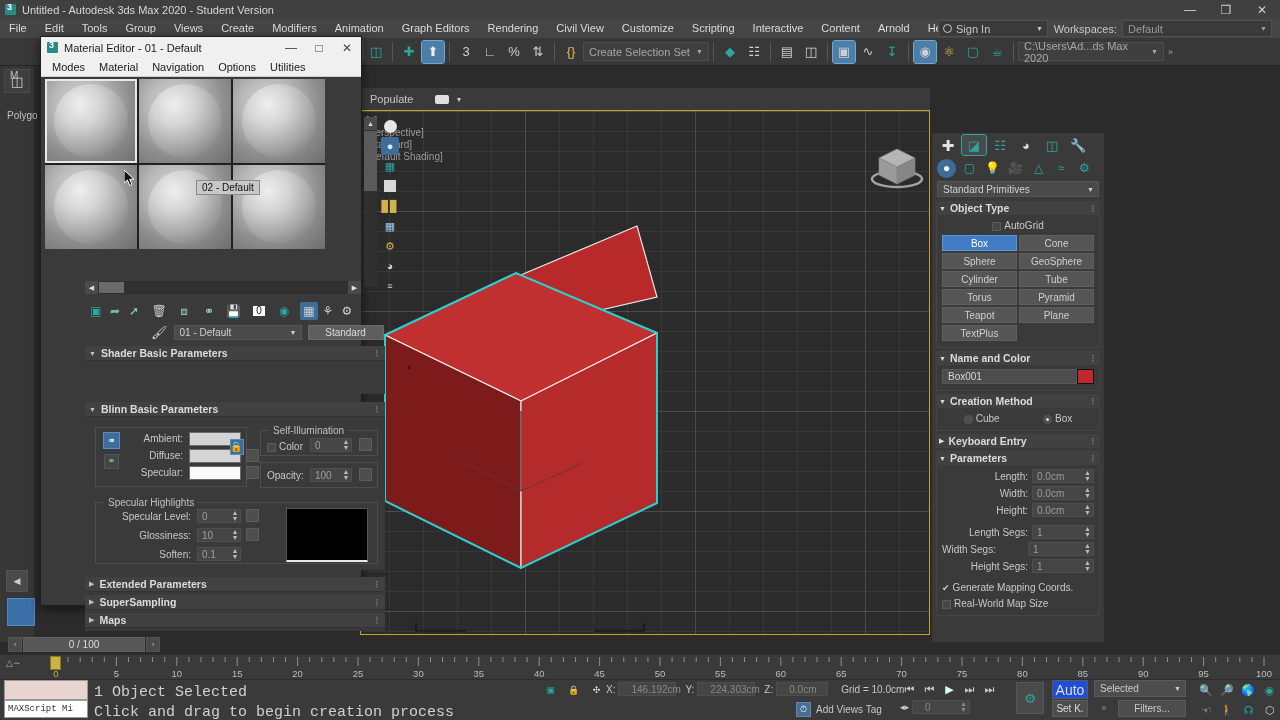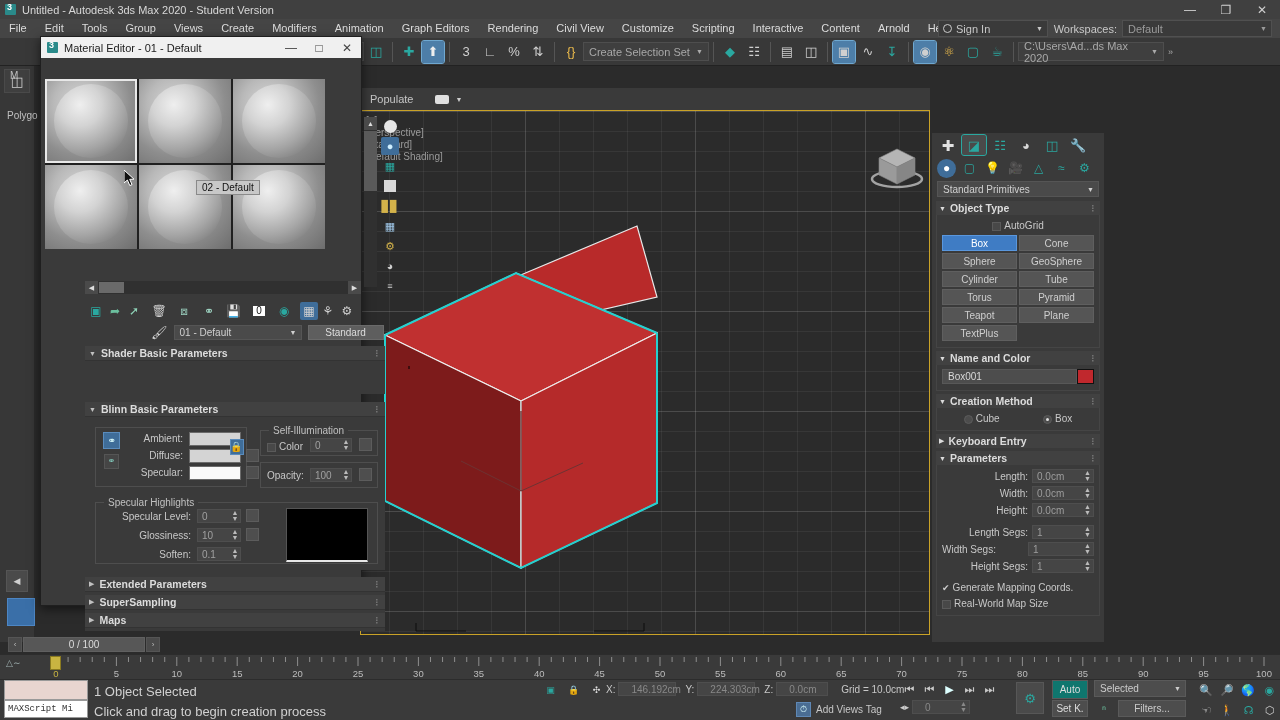--- a/index.html
+++ b/index.html
@@ -118,21 +118,21 @@
   .radio.on:after{content:"";position:absolute;left:2px;top:2px;width:3px;height:3px;border-radius:50%;background:#ddd;}
   
   #timeslider{position:absolute;left:8px;top:636px;width:240px;height:16px;display:flex;align-items:center;}
   #timeslider .ab{width:14px;height:15px;background:#4a4a4a;border:1px solid #555;display:flex;align-items:center;justify-content:center;font-size:8px;color:#bbb;}
   #timeslider .fld{width:122px;height:15px;background:#575757;border:1px solid #606060;font-size:10px;color:#ddd;display:flex;align-items:center;justify-content:center;margin:0 1px;}
   #track{position:absolute;left:0;top:654px;width:1280px;height:26px;background:#3a3a3a;border-top:1px solid #2c2c2c;border-bottom:1px solid #2c2c2c;}
   #trackTicks{position:absolute;left:0;top:0;width:100%;height:26px;}
   #statusBar{position:absolute;left:0;top:680px;width:1280px;height:40px;background:#3a3a3a;}
   #mxPrompt{position:absolute;left:4px;top:680px;width:84px;height:20px;background:#e8d5d0;border:1px solid #999;}
   #mxLabel{position:absolute;left:4px;top:700px;width:84px;height:18px;background:#fff;border:1px solid #999;font-size:9px;color:#333;display:flex;align-items:center;padding-left:3px;font-family:"Liberation Mono","DejaVu Sans Mono",monospace;}
-  .stxt{position:absolute;font-size:13px;color:#d0d0d0;}
+  .stxt{position:absolute;font-size:15px;color:#d0d0d0;font-family:Liberation Mono, monospace;}
   .coordfld{height:14px;background:#454545;border:1px solid #4e4e4e;font-size:10px;color:#888;display:flex;align-items:center;padding-left:12px;}
   .pbtn{width:17px;height:17px;display:flex;align-items:center;justify-content:center;font-size:9px;color:#ddd;}
   .navbtn{width:19px;height:19px;display:flex;align-items:center;justify-content:center;}
 </style>
 </head>
 <body>
 
 <div id="titlebar">
   <div class="ticon"></div>
   <div class="ttext">Untitled - Autodesk 3ds Max 2020 - Student Version</div>
@@ -353,20 +353,27 @@
 <div id="matedit">
   <div id="meTitle">
     <div class="mi2"></div>
     <div class="t">Material Editor - 01 - Default</div>
     <div class="wb">
       <span>—</span>
       <span>□</span>
       <span>✕</span>
     </div>
   </div>
+  <div id="meMenu">
+      <div class="mm">Modes</div>
+      <div class="mm">Material</div>
+      <div class="mm">Navigation</div>
+      <div class="mm">Options</div>
+      <div class="mm">Utilities</div>
+    </div>
 
   <div id="slots">
     <div class="slot sel">
         <div class="ball"></div>
       </div>
     <div class="slot">
         <div class="ball"></div>
       </div>
     <div class="slot">
         <div class="ball"></div>
@@ -915,21 +922,21 @@
   <span style="font-size:9px;color:#ccc">◂▸</span>
   <div class="coordfld" style="width:58px">
       <span>0</span>
       <span class="ud" style="margin-left:auto;width:11px;text-align:center;font-size:7px;line-height:6px">▲<br>▼</span>
     </div>
 </div>
 <div style="position:absolute;left:1016px;top:682px;width:28px;height:32px;background:#4a4a4a;border:1px solid #575757;display:flex;align-items:center;justify-content:center">
     <span class="glyph" style="color:#2aa8a0">⚙</span>
   </div>
 
-<div style="position:absolute;left:1052px;top:680px;width:36px;height:19px;background:#0f766e;border:1px solid #5a5a5a;font-size:10px;color:#ddd;display:flex;align-items:center;justify-content:center">Auto</div>
+<div style="position:absolute;left:1052px;top:680px;width:36px;height:19px;background:#1d4ed8;border:1px solid #5a5a5a;font-size:14px;color:#ddd;display:flex;align-items:center;justify-content:center">Auto</div>
 <div style="position:absolute;left:1052px;top:700px;width:36px;height:17px;background:#4d4d4d;border:1px solid #5a5a5a;font-size:10px;color:#ddd;display:flex;align-items:center;justify-content:center">Set K.</div>
 <div style="position:absolute;left:1094px;top:680px;width:92px;height:17px;background:#4d4d4d;border:1px solid #5a5a5a;font-size:10px;color:#ccc;display:flex;align-items:center;padding-left:5px">
   <span>Selected</span>
   <span style="margin-left:auto;margin-right:4px;font-size:7px">▼</span>
 </div>
 <div style="position:absolute;left:1094px;top:700px;width:20px;height:17px;display:flex;align-items:center;justify-content:center;color:#6bbf9e">ⁿ</div>
 <div style="position:absolute;left:1118px;top:700px;width:68px;height:17px;background:#4d4d4d;border:1px solid #5a5a5a;font-size:10px;color:#ccc;display:flex;align-items:center;justify-content:center">Filters...</div>
 
 <div style="position:absolute;left:1196px;top:680px;display:grid;grid-template-columns:repeat(4,21px);grid-template-rows:20px 20px;align-items:center;justify-items:center">
   <span class="navbtn">🔍</span>

